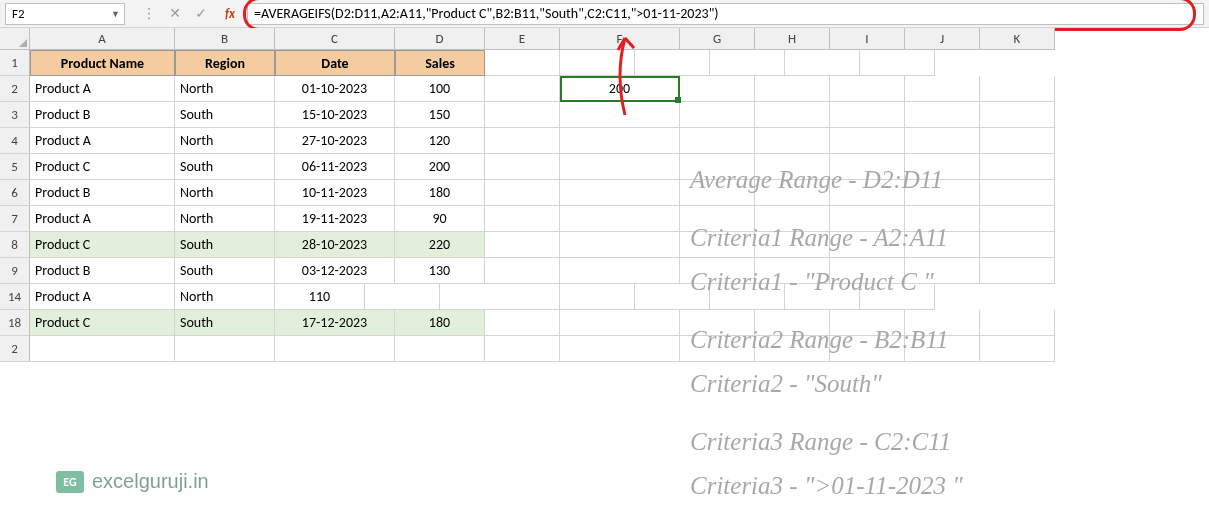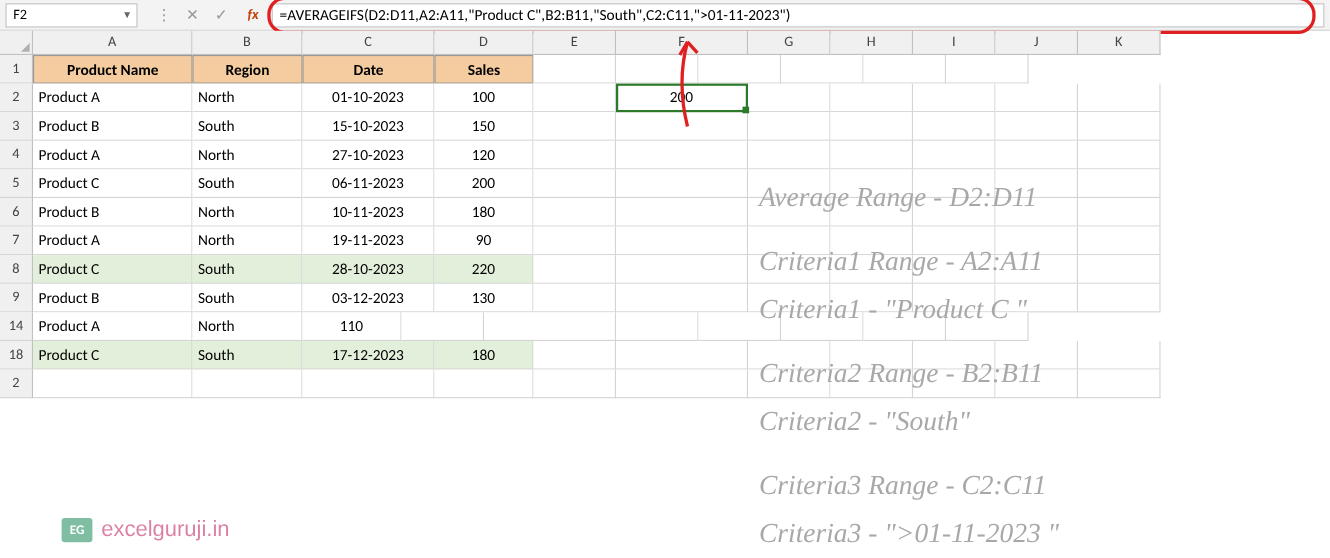--- a/index.html
+++ b/index.html
@@ -41,21 +41,21 @@
     .fill-handle { position: absolute; width: 6px; height: 6px; background: #2a7a2a; bottom: -3px; right: -3px; }
     
     .arrow-svg { position: absolute; top: 30px; left: 610px; pointer-events: none; }
     
     .annotations { position: absolute; left: 690px; top: 160px; font-family: 'Comic Sans MS', cursive; font-style: italic; font-size: 25px; color: #a8a8a8; line-height: 1.6; }
     .annotations div { margin-bottom: 4px; }
     .ann-gap { margin-top: 18px; }
     
     .watermark { position: absolute; bottom: 14px; left: 12px; display: flex; align-items: center; gap: 8px; opacity: 0.55; margin-left: 44px; }
     .wm-logo { width: 28px; height: 22px; background: #1a8a5a; border-radius: 3px; display: flex; align-items: center; justify-content: center; color: #fff; font-weight: bold; font-size: 12px; }
-    .wm-text { font-size: 20px; color: #be185d; font-family: Arial; }
+    .wm-text { font-size: 20px; color: #14532d; font-family: Arial; }
   </style>
 </head>
 <body>
 
 <div class="top-bar">
   <div class="name-box">
     <span>F2</span>
     <span class="dropdown-arrow">▼</span>
   </div>
   <div class="toolbar-icons">

